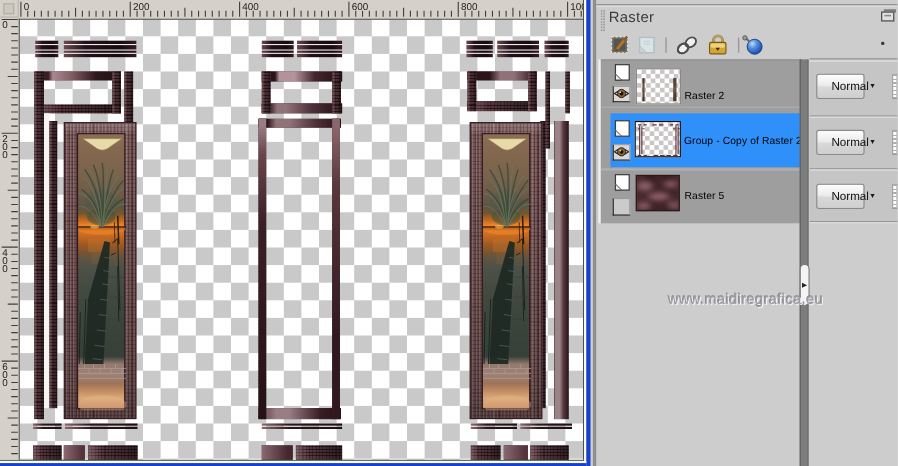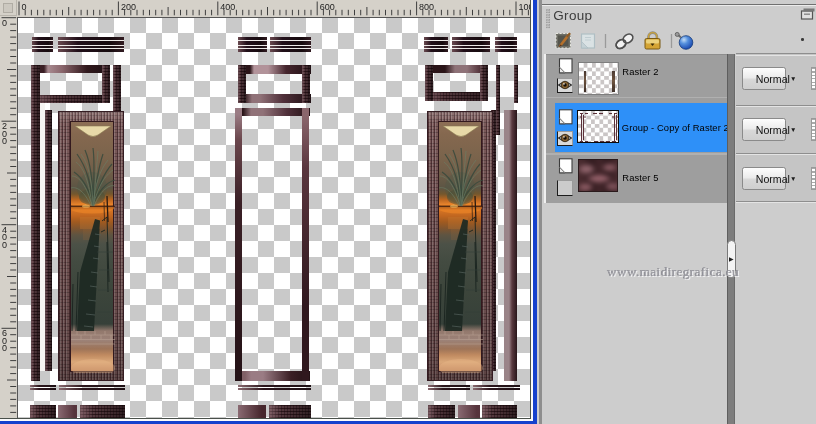--- a/index.html
+++ b/index.html
@@ -50,21 +50,21 @@
 .nbtn span{font-size:6.5px;margin-left:auto;margin-right:7px;color:#1a1a1a}
 .ofrag{position:absolute;left:273.5px;width:5.2px;height:23px;background:#fff;border:1px solid #999;
   background-image:repeating-linear-gradient(180deg,#aaa 0 1.3px,#fff 1.3px 3.4px)}
 #divbar{position:absolute;left:190.2px;top:53.5px;width:7.6px;height:370.5px;background:#7d7d7d;
   border-left:1px solid #5e5e5e;border-right:1px solid #6a6a6a}
 #pill{position:absolute;left:189.5px;top:239.5px;width:9px;height:38px;background:#f4f4f4;
   border:1px solid #7a7a7a;border-radius:4.5px;display:flex;align-items:center;justify-content:center}
 #pill span{font-size:6px;color:#222}
 #wm1{position:absolute;left:100px;top:241px;font-family:"Liberation Serif",serif;font-size:20.5px;
   color:#9c9ca2;letter-spacing:1.5px;text-shadow:1px 1px 0 #f4f4f6,-0.5px -0.5px 0 #84848c}
-#wm2{position:absolute;left:70px;top:263.5px;font-family:Liberation Serif, serif;font-size:13.2px;
+#wm2{position:absolute;left:70px;top:263.5px;font-family:Liberation Sans, sans-serif;font-size:13.2px;
   color:#9c9ca2;letter-spacing:.4px;text-shadow:1px 1px 0 #f4f4f6,-0.5px -0.5px 0 #84848c}
 </style></head>
 <body>
 <div id="win">
 <div id="checker"></div>
 <div class="sg" style="left:31.5px;top:36.5px;width:21.5px;">
       <i style="top:0;height:3.2px"></i>
       <i style="top:4.6px;height:4px"></i>
       <i style="top:9.8px;height:2px"></i>
       <i style="top:12.6px;height:2.6px"></i>
@@ -463,21 +463,21 @@
         <text x="2" y="343.7">0</text>
         <text x="2" y="351.1">0</text>
       </g>
     </svg>
 </div>
 <div id="panel">
 <div style="position:absolute;left:1.5px;top:0;width:3.5px;height:424px;background:#8e8e8e"></div>
 <div style="position:absolute;left:5px;top:3.8px;width:274px;height:1.5px;background:#707070"></div>
 <div style="position:absolute;left:5px;top:5.3px;width:274px;height:1.2px;background:#ececec"></div>
 <div id="grip"></div>
-<div id="ltitle">Group</div>
+<div id="ltitle">Raster</div>
 <svg style="position:absolute;left:263px;top:7px" width="16" height="15" viewBox="0 0 16 15">
       <rect x="1.5" y="4" width="11" height="8" fill="#e0e0e0" stroke="#555" stroke-width="1.2"></rect>
       <rect x="3.5" y="1.5" width="11" height="3" fill="#777"></rect>
       <rect x="4" y="6.5" width="6" height="1.4" fill="#888"></rect>
     </svg>
 <div style="position:absolute;left:264px;top:38px;width:2.5px;height:2.5px;background:#3a3a3a;border-radius:50%"></div>
 <svg style="position:absolute;left:18px;top:31px" width="140" height="19" viewBox="0 0 140 19">
 <g>
  <rect x="1" y="2.5" width="14.5" height="14.5" fill="#6e6e66" stroke="#e8e8e0" stroke-width="1" stroke-dasharray="2 1.6"></rect>
  <rect x="3" y="4.5" width="10.5" height="10.5" fill="#55554d"></rect>
@@ -534,21 +534,21 @@
         <path d="M0.5,7 Q8,0.8 15.5,7 Q8,13.2 0.5,7 Z" fill="#f4f2ee" stroke="#2a2a2a" stroke-width="1.2"></path>
         <circle cx="8" cy="7" r="4.4" fill="#8a6534" stroke="#241a0c" stroke-width="0.9"></circle>
         <circle cx="8" cy="7" r="2" fill="#130d06"></circle>
         <circle cx="6.8" cy="5.7" r="0.9" fill="#fff" opacity="0.9"></circle>
       </svg>
     </div>
 <div style="position:absolute;left:40.5px;top:61.5px;width:41px;height:33.5px;border:1px solid #7e7e7e;background:#fff;background-image:conic-gradient(#cac6c6 25%,#fff 0 50%,#cac6c6 0 75%,#fff 0);background-size:8.4px 8.4px;">
       <div style="position:absolute;left:4.8px;top:8px;width:2.6px;height:21px;opacity:.88;background:linear-gradient(180deg,#34221a,#5e4028 45%,#281810)"></div>
       <div style="position:absolute;left:33.4px;top:8px;width:2.6px;height:21px;opacity:.88;background:linear-gradient(180deg,#34221a,#5e4028 45%,#281810)"></div>
     </div>
-<div class="lab" style="left:85px;top:66px">Raster 2</div>
+<div class="lab" style="left:85px;top:81px">Raster 2</div>
 <svg style="position:absolute;left:19.5px;top:109px" width="16" height="16" viewBox="0 0 16 16">
       <rect x="2.5" y="0.8" width="12.5" height="14" fill="#fff" stroke="#3c3c3c" stroke-width="1.1"></rect>
       <path d="M2.5,14.8 L8,14.8 L2.5,9.2 Z" fill="#ececec" stroke="#3c3c3c" stroke-width="0.9"></path>
       <path d="M8,14.8 Q4,11.5 2.5,9.2" fill="none" stroke="#999" stroke-width="0.7"></path>
     </svg>
 <div class="vbtn" style="left:19.5px;top:130.5px">
       <svg width="14" height="12" viewBox="0 0 16 14" style="position:absolute;left:0;top:0.8px">
         <path d="M0.5,7 Q8,0.8 15.5,7 Q8,13.2 0.5,7 Z" fill="#f4f2ee" stroke="#2a2a2a" stroke-width="1.2"></path>
         <circle cx="8" cy="7" r="4.4" fill="#8a6534" stroke="#241a0c" stroke-width="0.9"></circle>
         <circle cx="8" cy="7" r="2" fill="#130d06"></circle>

